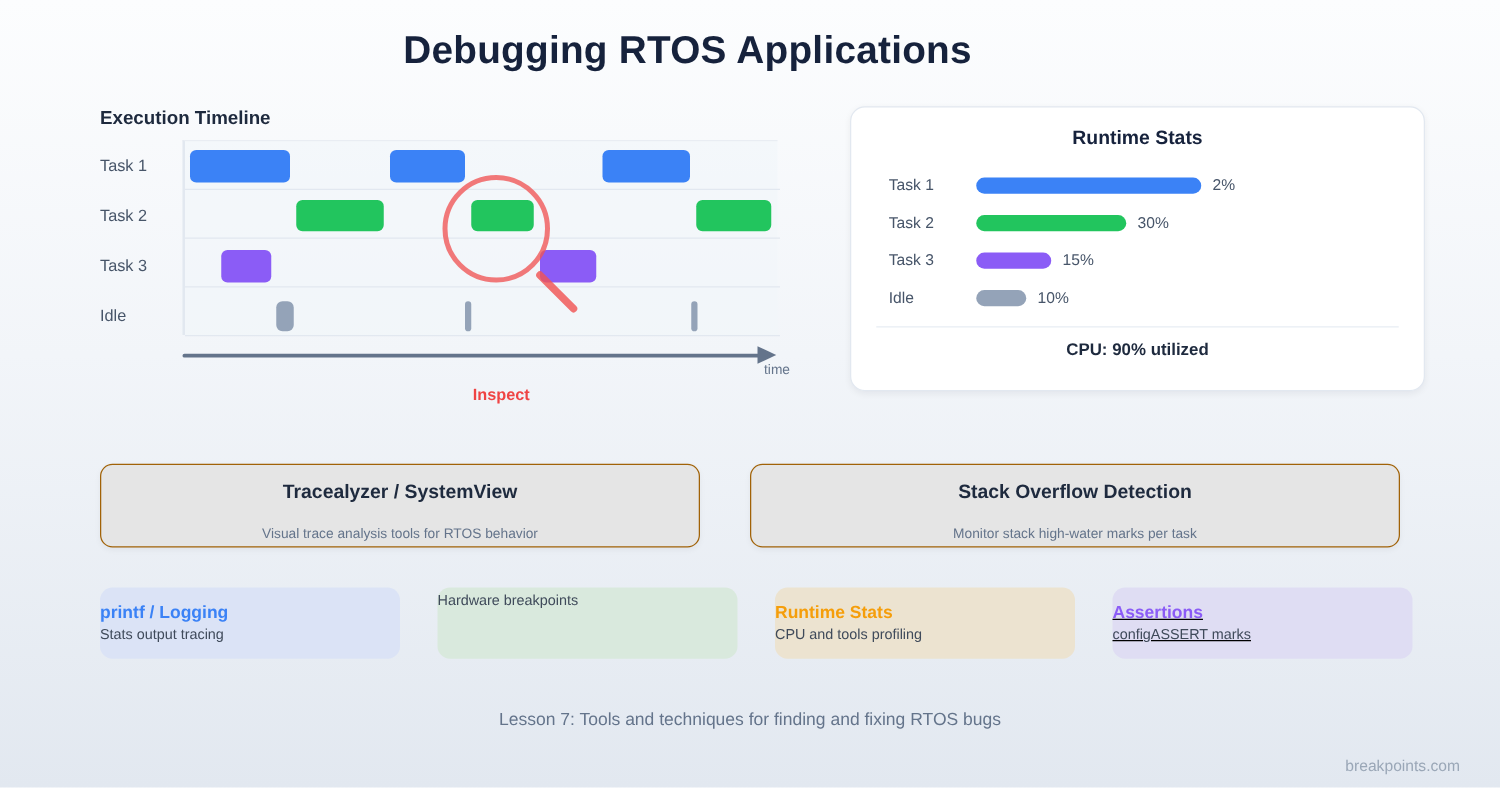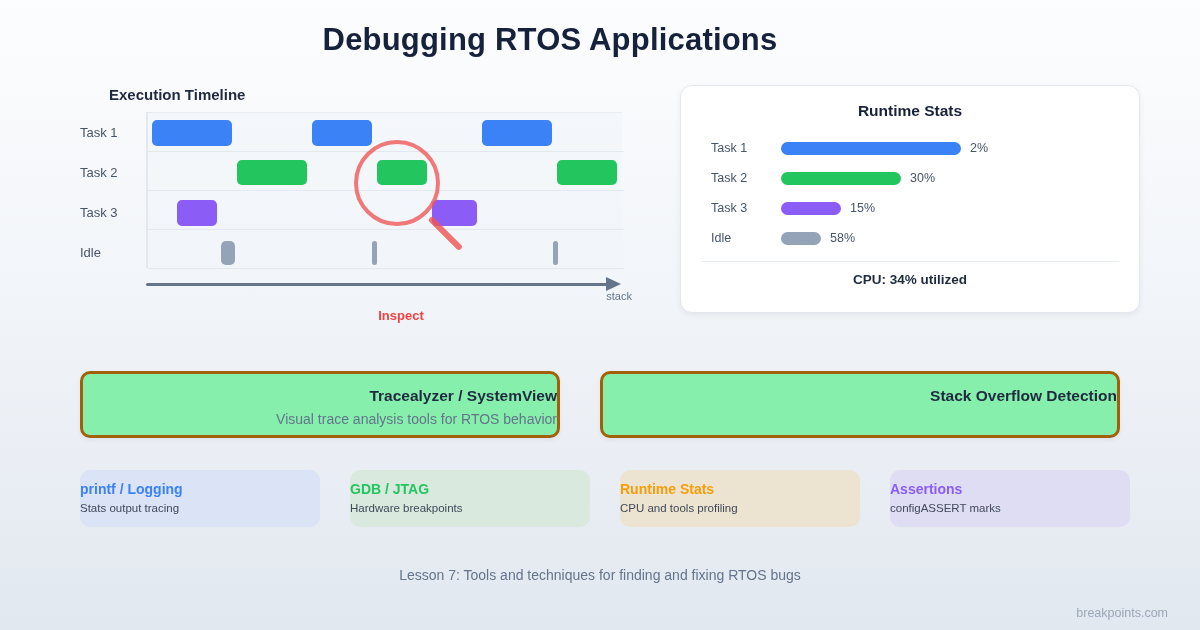--- a/index.html
+++ b/index.html
@@ -6,21 +6,21 @@
   html,body { width:1200px; height:630px; }
   body {
     position:relative; overflow:hidden;
     font-family:"Liberation Sans", sans-serif;
     background:linear-gradient(180deg,#fcfdfe 0%,#f2f5f9 45%,#e2e8f0 100%);
   }
   .page-title { position:absolute; top:22px; left:0; width:1100px; text-align:center;
     font-size:31px; font-weight:bold; color:#16223c; letter-spacing:.2px; }
 
   
-  .tl-heading { position:absolute; left:80px; top:86px; font-size:15px; font-weight:bold; color:#1e2a3e;margin-left:29px; }
+  .tl-heading { position:absolute; left:80px; top:86px; font-size:15px; font-weight:bold; color:#1e2a3e; }
   .tl-chart { position:absolute; left:146px; top:112px; width:476px; height:156px;
     background:rgba(241,245,249,.55); border-left:2px solid #e2e8f0; border-top:1px solid #e9edf3; }
   .tl-row { position:absolute; left:0; width:476px; height:39px; border-bottom:1px solid #e2e8f0; }
   .tl-bar { position:absolute; border-radius:5px; }
   .tl-labels { position:absolute; left:80px; top:112px; width:62px; height:156px; }
   .tl-label { position:absolute; left:0; width:62px; font-size:13px; color:#475569; transform:translateY(-50%); }
   .axis-line { position:absolute; left:146px; top:283px; width:464px; height:2.5px; background:#64748b; border-radius:2px; }
   .axis-arrow { position:absolute; left:606px; top:277px; width:0; height:0;
     border-left:15px solid #64748b; border-top:7px solid transparent; border-bottom:7px solid transparent; }
   .axis-label { position:absolute; left:592px; top:290px; width:40px; text-align:right; font-size:11px; color:#64748b; }
@@ -38,30 +38,30 @@
   .stats-title { text-align:center; margin-top:16px; font-size:15.5px; font-weight:bold; color:#16223c; }
   .stats-rows { margin:13px 0 0 30px; }
   .stats-row { display:flex; align-items:center; height:30px; }
   .stats-label { width:70px; font-size:12.5px; color:#475569; }
   .stats-bar { height:13px; border-radius:6.5px; }
   .stats-pct { margin-left:9px; font-size:12.5px; color:#475569; }
   .stats-divider { margin:8px 20px 0; border-top:1px solid #e8edf3; }
   .stats-summary { text-align:center; margin-top:10px; font-size:13.5px; font-weight:bold; color:#1e2a3e; }
 
   
-  .tool-card { position:absolute; top:371px; height:67px; background:#86efac;
-    border:3px solid #a16207; border-radius:10px; box-shadow:0 2px 5px rgba(15,23,42,.05); text-align:right; }
+  .tool-card { position:absolute; top:371px; height:67px; background:#e5e5e5;
+    border:1px solid #a16207; border-radius:10px; box-shadow:0 2px 5px rgba(15,23,42,.05); text-align:center; }
   .tool-card.tc-0 { left:80px; width:480px; }
   .tool-card.tc-1 { left:600px; width:520px; }
   .tool-title { margin-top:13px; font-size:15.5px; font-weight:bold; color:#1e2a3e; }
-  .tool-sub { margin-top:6px; font-size:14px; color:#64748b; }
+  .tool-sub { margin-top:18px; font-size:11px; color:#64748b; }
 
   
   .chip { position:absolute; top:470px; width:240px; height:57px; border-radius:10px; text-align:left; }
-  .chip.ch-0 { left:80px; } .chip.ch-1 { left:350px; } .chip.ch-2 { left:620px; } .chip.ch-3 { left:890px; }
+  .chip.ch-0 { left:80px; } .chip.ch-1 { left:350px; } .chip.ch-2 { left:620px; } .chip.ch-3 { left:890px;text-decoration:underline; }
   .chip-title { margin-top:11px; font-size:14px; font-weight:bold; }
   .chip-sub { margin-top:5px; font-size:11.5px; color:#3f4a5a; }
 
   .footer-line { position:absolute; top:567px; left:0; width:1200px; text-align:center; font-size:14px; color:#64748b; }
   .watermark { position:absolute; top:606px; right:32px; font-size:12.5px; color:#9aa7b7; }
 </style>
 </head>
 <body>
 
 <div class="page-title">Debugging RTOS Applications</div>
@@ -85,21 +85,21 @@
     <div class="tl-row" style="top: 78px;"></div>
     <div class="tl-bar" style="left: 29px; top: 87px; width: 40px; height: 26px; background: rgb(139, 92, 246);"></div>
     <div class="tl-bar" style="left: 284px; top: 87px; width: 45px; height: 26px; background: rgb(139, 92, 246);"></div>
     <div class="tl-row" style="top: 117px;"></div>
     <div class="tl-bar" style="left: 73px; top: 128px; width: 14px; height: 24px; background: rgb(148, 163, 184);"></div>
     <div class="tl-bar" style="left: 224px; top: 128px; width: 5px; height: 24px; background: rgb(148, 163, 184);"></div>
     <div class="tl-bar" style="left: 405px; top: 128px; width: 5px; height: 24px; background: rgb(148, 163, 184);"></div>
   </div>
 <div class="axis-line"></div>
 <div class="axis-arrow"></div>
-<div class="axis-label">stack</div>
+<div class="axis-label">time</div>
 <div class="mag-circle"></div>
 <div class="mag-handle"></div>
 <div class="inspect-label">Inspect</div>
 
 <div class="stats-card">
   <div class="stats-title">Runtime Stats</div>
   <div class="stats-rows" id="stats-rows">
       <div class="stats-row">
         <div class="stats-label">Task 1</div>
         <div class="stats-bar" style="width: 180px; background: rgb(59, 130, 246);"></div>
@@ -111,43 +111,43 @@
         <div class="stats-pct">30%</div>
       </div>
       <div class="stats-row">
         <div class="stats-label">Task 3</div>
         <div class="stats-bar" style="width: 60px; background: rgb(139, 92, 246);"></div>
         <div class="stats-pct">15%</div>
       </div>
       <div class="stats-row">
         <div class="stats-label">Idle</div>
         <div class="stats-bar" style="width: 40px; background: rgb(148, 163, 184);"></div>
-        <div class="stats-pct">58%</div>
+        <div class="stats-pct">10%</div>
       </div>
     </div>
   <div class="stats-divider"></div>
-  <div class="stats-summary">CPU: 34% utilized</div>
+  <div class="stats-summary">CPU: 90% utilized</div>
 </div>
 
 <div id="tool-cards">
     <div class="tool-card tc-0">
       <div class="tool-title">Tracealyzer / SystemView</div>
       <div class="tool-sub">Visual trace analysis tools for RTOS behavior</div>
     </div>
     <div class="tool-card tc-1">
       <div class="tool-title">Stack Overflow Detection</div>
+      <div class="tool-sub">Monitor stack high-water marks per task</div>
     </div>
   </div>
 <div id="chips-row">
     <div class="chip ch-0" style="background: rgb(219, 227, 246);">
       <div class="chip-title" style="color: rgb(59, 130, 246);">printf / Logging</div>
       <div class="chip-sub">Stats output tracing</div>
     </div>
     <div class="chip ch-1" style="background: rgb(217, 233, 221);">
-      <div class="chip-title" style="color: rgb(34, 197, 94);">GDB / JTAG</div>
       <div class="chip-sub">Hardware breakpoints</div>
     </div>
     <div class="chip ch-2" style="background: rgb(236, 227, 208);">
       <div class="chip-title" style="color: rgb(245, 158, 11);">Runtime Stats</div>
       <div class="chip-sub">CPU and tools profiling</div>
     </div>
     <div class="chip ch-3" style="background: rgb(223, 221, 243);">
       <div class="chip-title" style="color: rgb(139, 92, 246);">Assertions</div>
       <div class="chip-sub">configASSERT marks</div>
     </div>

